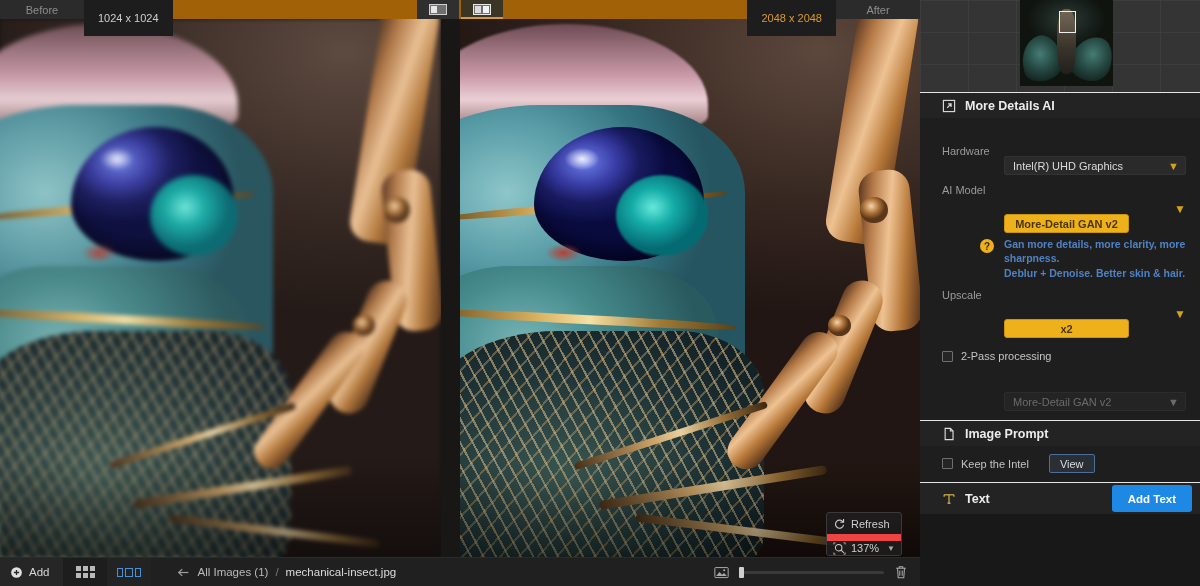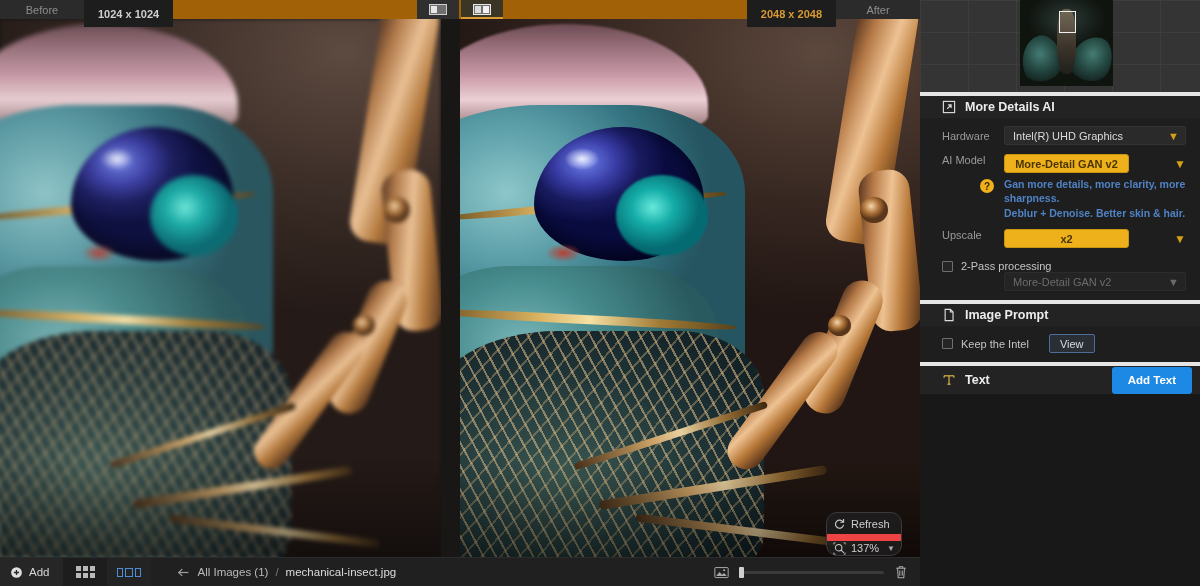--- a/index.html
+++ b/index.html
@@ -18,22 +18,22 @@
   .topbar {
     position: absolute; top: 0; left: 0; width: 920px; height: 19px;
     background: #a16207; display: flex; align-items: flex-start;
     font-size: 11px; z-index: 20;
   }
   .tb-tab {
     width: 84px; height: 19px; display: flex; align-items: center; justify-content: center;
     color: #8d8d8d; background: #2b2b2b; font-size: 11px;
   }
   .tb-dim {
-    height: 27px; display: flex; align-items: center; padding: 0 14px;
-    color: #cfcfcf; background: #1d1d1d; font-size: 11px; font-weight: bold;
+    height: 36px; display: flex; align-items: center; padding: 0 14px;
+    color: #cfcfcf; background: #1d1d1d; font-size: 11px;
   }
   .tb-dim.after-dim { color: #d99a32; }
   .tb-spacer { flex: 1; }
   .tb-toggles { display: flex; align-items: stretch; gap: 2px; }
   .tb-toggle {
     width: 42px; height: 19px; display: flex; align-items: center; justify-content: center;
     background: #2f2f2f; position: relative;
   }
   .tb-toggle.active { background: #3a3525; }
   .tb-toggle.active::after {
@@ -159,21 +159,21 @@
   .leg.l2 { left: 38%; bottom: 4%;  width: 48%; height: 8px; transform: rotate(7deg); }
   .leg.l3 { left: 24%; bottom: 22%; width: 44%; height: 7px; transform: rotate(-18deg); }
   .shadow-bl {
     position: absolute; left: 0; bottom: 0; width: 100%; height: 18%;
     background: linear-gradient(180deg, rgba(0,0,0,0) 0%, rgba(0,0,0,.45) 100%);
   }
 
   
   .float-ctrls {
     position: absolute; right: 18px; bottom: 30px; width: 76px;
-    background: rgba(30,30,30,.82); border: 1px solid #3a3a3a; border-radius: 11px;
+    background: rgba(30,30,30,.82); border: 1px solid #3a3a3a; border-radius: 3px;
     z-index: 15; color: #cfcfcf; font-size: 11px;
   }
   .fc-row { display: flex; align-items: center; gap: 5px; height: 21px; padding: 0 6px; }
   .fc-row + .fc-row { border-top: 7px solid #ef4444; }
   .fc-ico { width: 13px; height: 13px; flex: 0 0 13px; color: #c9c9c9; }
   .fc-chev { margin-left: auto; font-size: 8px; color: #a9a9a9; }
 
   
   .bottombar {
     position: absolute; bottom: 0; left: 0; width: 920px; height: 29px;
@@ -234,33 +234,33 @@
     border-radius: 40%;
   }
   .nav-viewport {
     position: absolute; left: 139px; top: 11px; width: 17px; height: 22px;
     border: 1px solid #efefef; background: rgba(255,255,255,.06);
   }
 
   .sect-head {
     display: flex; align-items: center; gap: 9px; height: 26px;
     padding: 0 0 0 22px; background: #232323; color: #ececec;
-    font-size: 12.5px; font-weight: bold; border-top: 4px solid #e5e5e5;
+    font-size: 12.5px; font-weight: bold; border-top: 1px solid #e5e5e5;
   }
   .sect-head .hico { width: 14px; height: 14px; color: #d8d8d8; }
   .sect-body { padding: 8px 14px 9px 22px; background: #1e1e1e; }
 
   .row { display: flex; align-items: center; gap: 10px; margin-bottom: 9px; }
   .row:last-child { margin-bottom: 0; }
   .row-label { width: 52px; flex: 0 0 52px; color: #9a9a9a; font-size: 11px; }
 
   .select {
     position: relative; flex: 1; height: 19px; background: #2a2a2a; border: 1px solid #333;
     display: flex; align-items: center; padding: 0 24px 0 8px;
-    color: #dcdcdc; font-size: 11px; border-radius: 2px;
+    color: #dcdcdc; font-size: 11px; border-radius: 2px; margin-top: 30px;
   }
   .select .chev { position: absolute; right: 6px; top: 3px; color: #d4a017; font-size: 11px; line-height: 12px; }
   .select.amber {
     background: #eeb11c; border: 1px solid #c9940f; color: #4a3400; font-weight: bold;
     justify-content: center; padding: 0 8px; width: 125px; flex: 0 0 125px; border-radius: 3px;
   }
   .select.amber + .chev-out { margin-left: auto; color: #d4a017; font-size: 12px; }
   .select.disabled {
     background: #242424; border-color: #2c2c2c; color: #6b6b6b; margin-left: 62px; flex: 1;
   }

